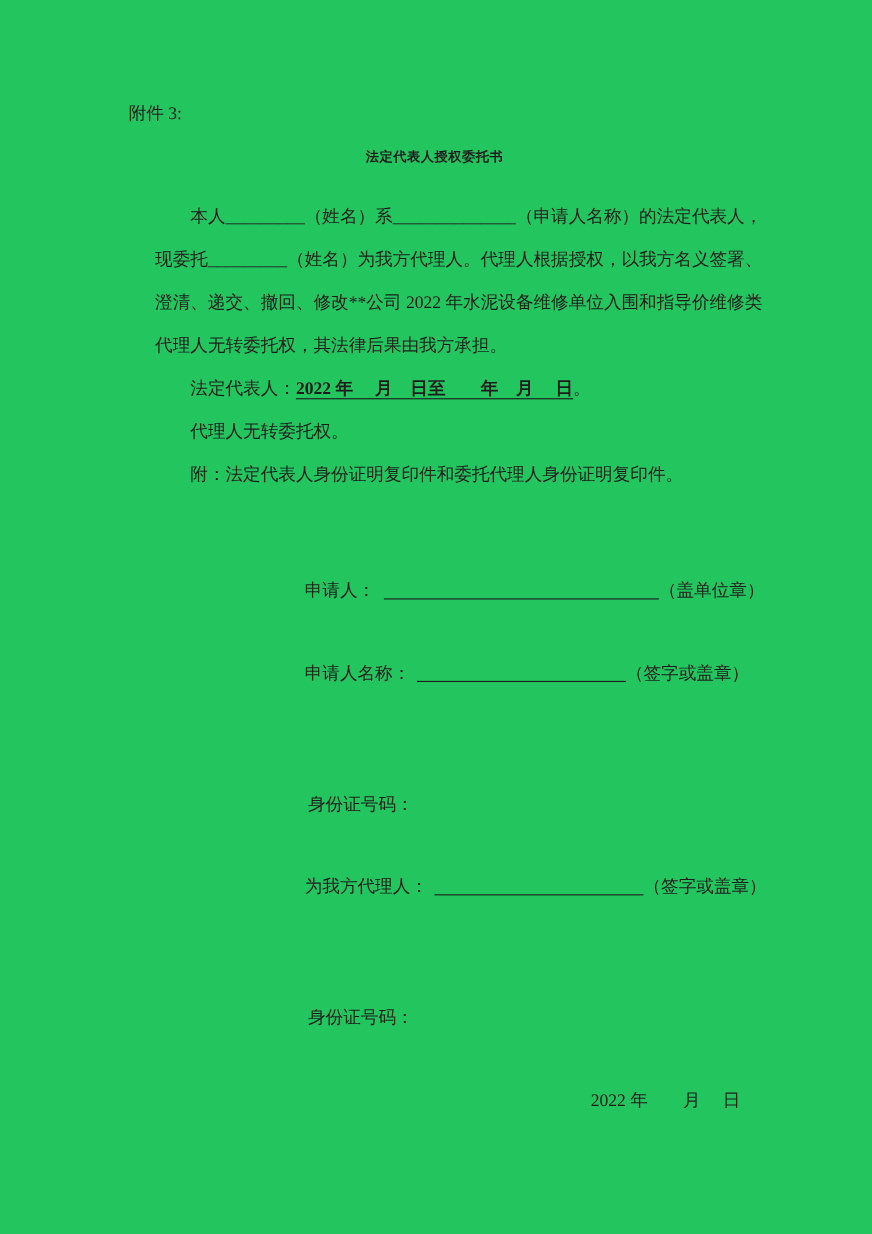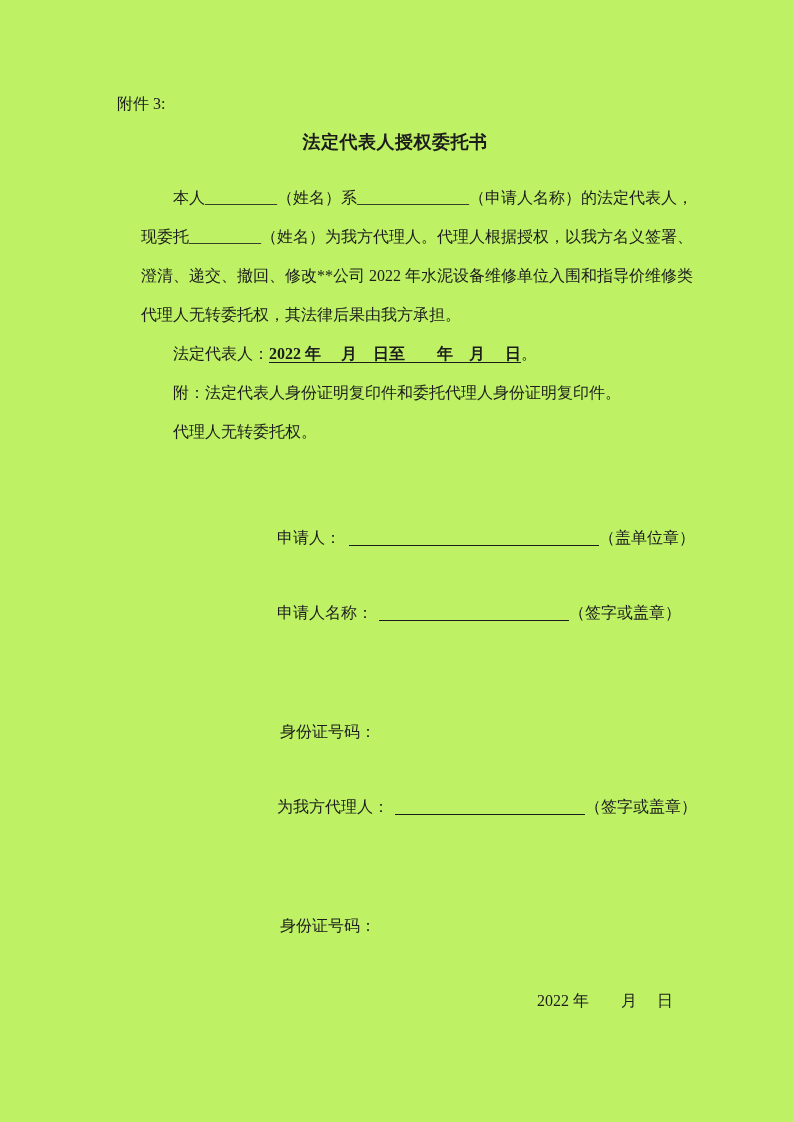--- a/index.html
+++ b/index.html
@@ -1,38 +1,38 @@
 <!DOCTYPE html>
 <html><head>
 <meta charset="utf-8">
 <style>
   html, body { margin: 0; padding: 0; background: #e8e8e8; }
   .page {
     position: relative;
     width: 793px;
     height: 1122px;
-    background: #bef264;
+    background: #22c55e;
     font-family: "Liberation Serif", "DejaVu Serif", serif;
     color: #1c1c1c;
     overflow: hidden;
   }
   .content {
     position: absolute;
     left: 117px;
     top: 92px;
     width: 556px;
     font-size: 16px;
   }
   .attach-label { line-height: 24px; white-space: nowrap; }
   .doc-title {
     margin-top: 14px;
     line-height: 24px;
     text-align: center;
     font-weight: bold;
-    font-size: 18px;
+    font-size: 12px;
     letter-spacing: 0.5px;
   }
   .body-text { margin-top: 24px; line-height: 39px; }
   .line { white-space: nowrap; margin-left: 24px; }
   .indent { text-indent: 32px; }
   .u-run { border-bottom: 1px solid #1c1c1c; font-weight: bold; }
   .sig-block { margin-top: 77px; }
   .sig-row { height: 75px; line-height: 20px; padding-left: 160px; white-space: nowrap; }
   .sig-row.id-row { padding-left: 163px; margin-top: 44px; }
   .blank {
@@ -58,23 +58,23 @@
     <div class="body-text">
       <div class="line indent">本人_________（姓名）系______________（申请人名称）的法定代表人，</div>
       <div class="line">现委托_________（姓名）为我方代理人。代理人根据授权，以我方名义签署、</div>
       <div class="line">澄清、递交、撤回、修改**公司 2022 年水泥设备维修单位入围和指导价维修类</div>
       <div class="line">代理人无转委托权，其法律后果由我方承担。</div>
 
       <div class="line indent">
         <span>法定代表人：</span><span class="u-run">2022 年　 月　日至　　年　月　 日</span><span>。</span>
       </div>
 
+      <div class="line indent">代理人无转委托权。</div>
+
       <div class="line indent">附：法定代表人身份证明复印件和委托代理人身份证明复印件。</div>
-
-      <div class="line indent">代理人无转委托权。</div>
     </div>
 
     <div class="sig-block">
 
       <div class="sig-row">
         <span>申请人：</span><span class="blank w-applicant"></span><span>（盖单位章）</span>
       </div>
 
       <div class="sig-row">
         <span>申请人名称：</span><span class="blank w-sign"></span><span>（签字或盖章）</span>

